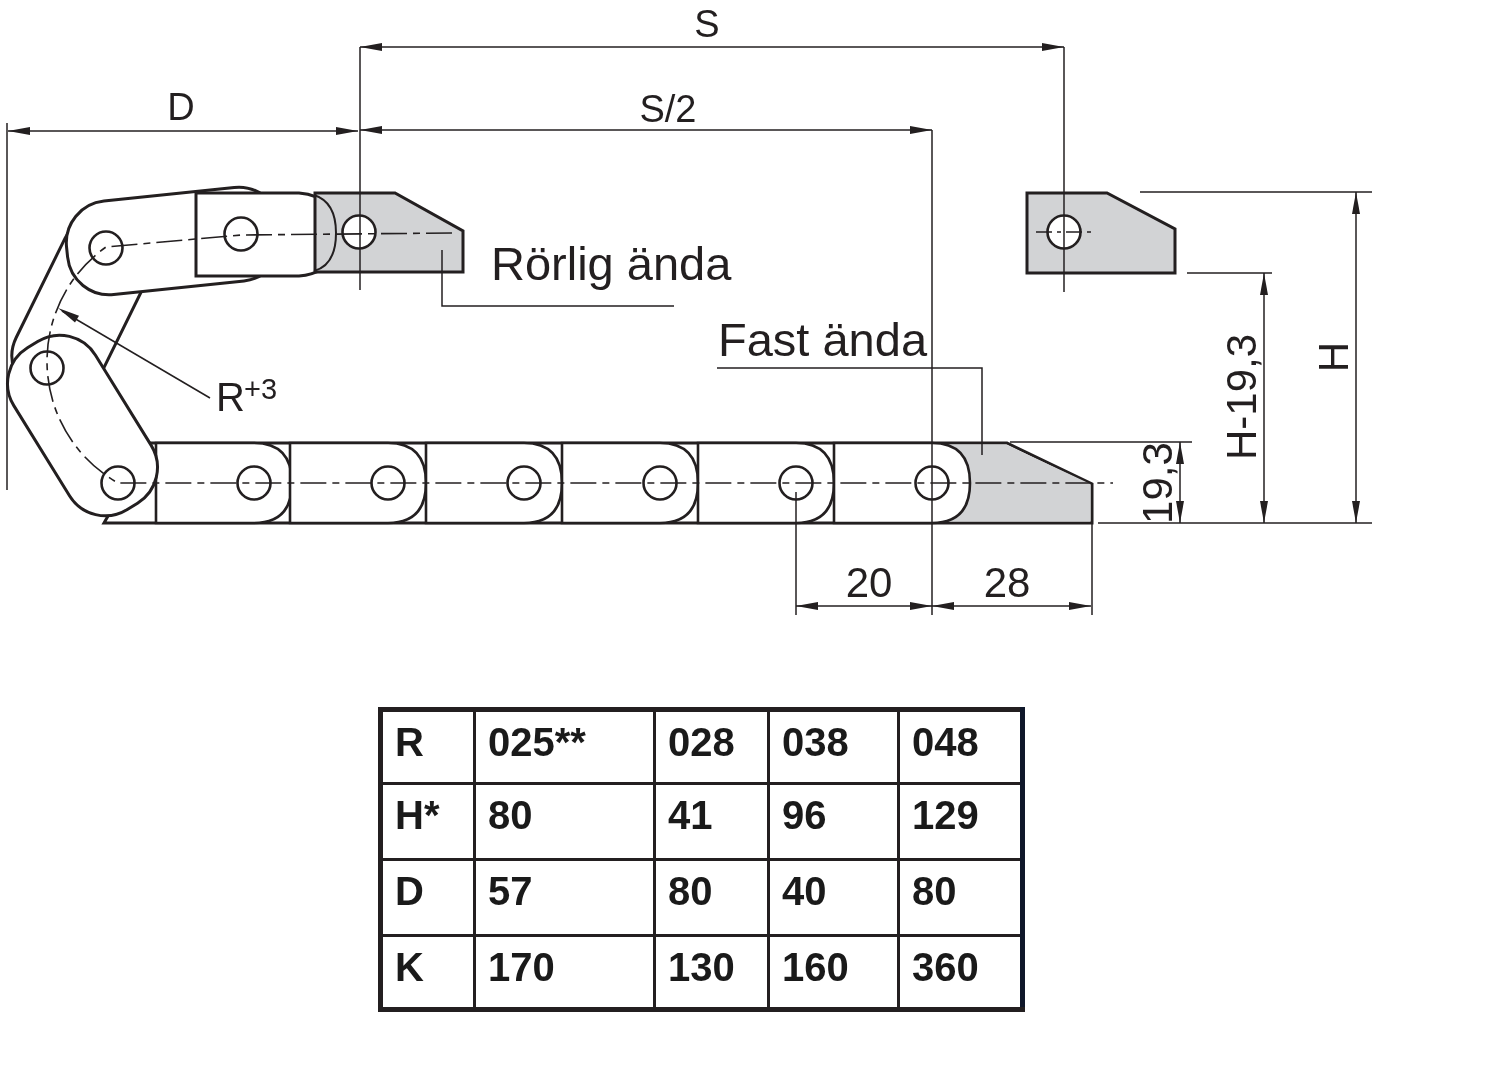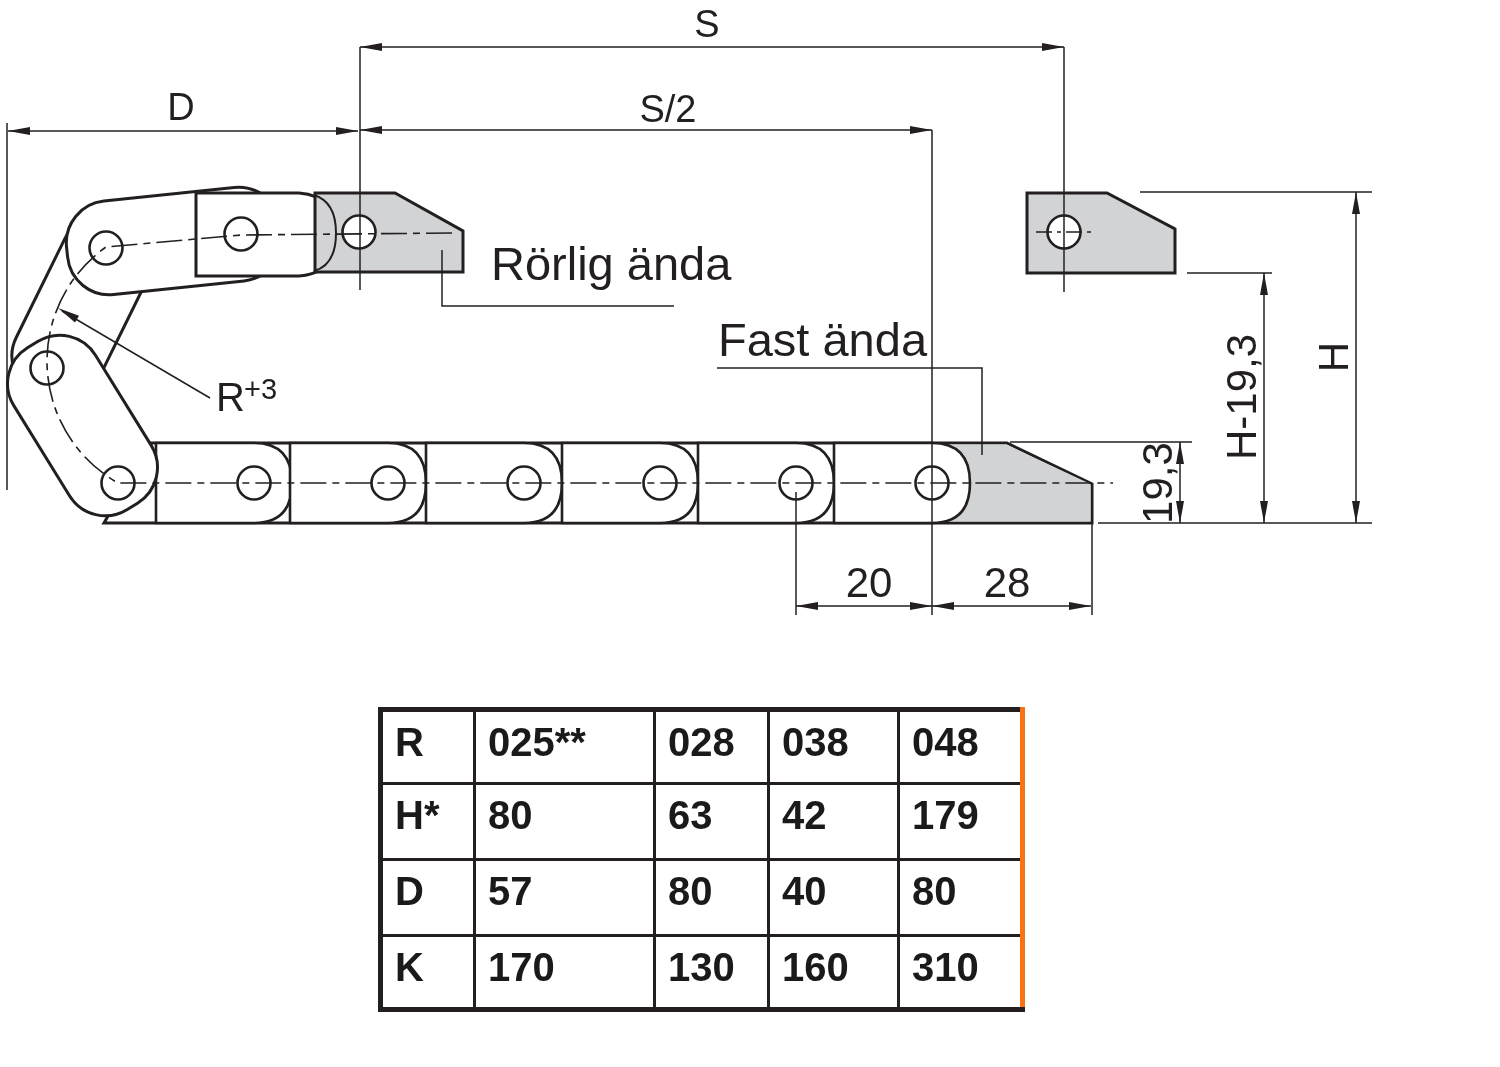--- a/index.html
+++ b/index.html
@@ -9,21 +9,21 @@
   text{fill:#231f20;font-family:"Liberation Sans",sans-serif;}
   .dimtxt{font-size:38px;}
   .dimnum{font-size:42px;}
   .lbl{font-size:47px;}
   .rlbl{font-size:40px;}
   .rsup{font-size:29px;}
   #spec-table{position:absolute;left:378px;top:707px;border-collapse:collapse;}
   #spec-table td{border:3px solid #231f20;font-weight:700;font-size:40px;color:#1a1a1a;
                  vertical-align:top;padding:8px 0 0 12px;box-sizing:border-box;}
   #spec-table tr>td:first-child{border-left:5px solid #231f20;}
-  #spec-table tr>td:last-child{border-right:5px solid #f97316;}
+  #spec-table tr>td:last-child{border-right:5px solid #0f172a;}
   #spec-table tr:first-child>td{border-top:5px solid #231f20;}
   #spec-table tr:last-child>td{border-bottom:5px solid #231f20;}
 </style>
 </head>
 <body>
 
 <div id="page">
 
 <svg id="drawing" width="1500" height="1067" viewBox="0 0 1500 1067">
 
@@ -137,34 +137,34 @@
         <tr style="height:74px;">
     <td style="width:94px;">R</td>
     <td style="width:180px;">025**</td>
     <td style="width:114px;">028</td>
     <td style="width:130px;">038</td>
     <td style="width:124px;">048</td>
   </tr>
   <tr style="height:76px;">
     <td>H*</td>
     <td>80</td>
-    <td>63</td>
-    <td>42</td>
-    <td>179</td>
+    <td>41</td>
+    <td>96</td>
+    <td>129</td>
   </tr>
   <tr style="height:76px;">
     <td>D</td>
     <td>57</td>
     <td>80</td>
     <td>40</td>
     <td>80</td>
   </tr>
   <tr style="height:74px;">
     <td>K</td>
     <td>170</td>
     <td>130</td>
     <td>160</td>
-    <td>310</td>
+    <td>360</td>
   </tr>
 </tbody>
     </table>
 
 </div>
 
 </body></html>

